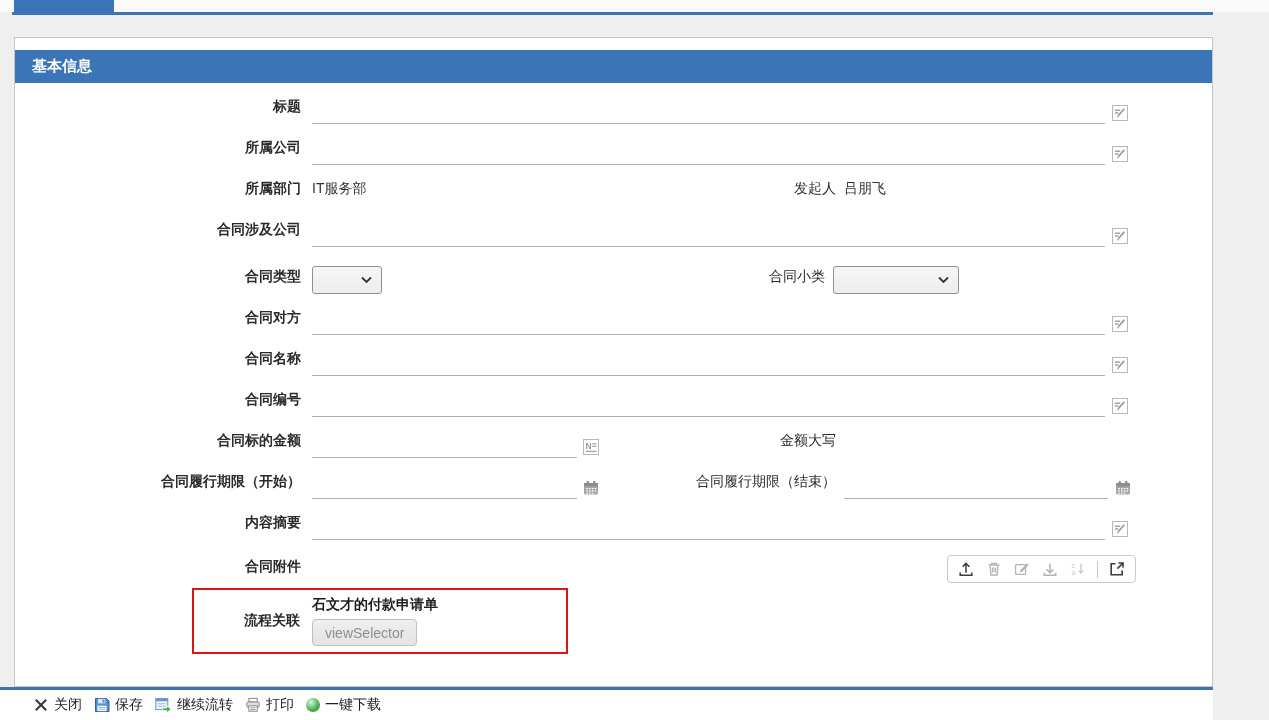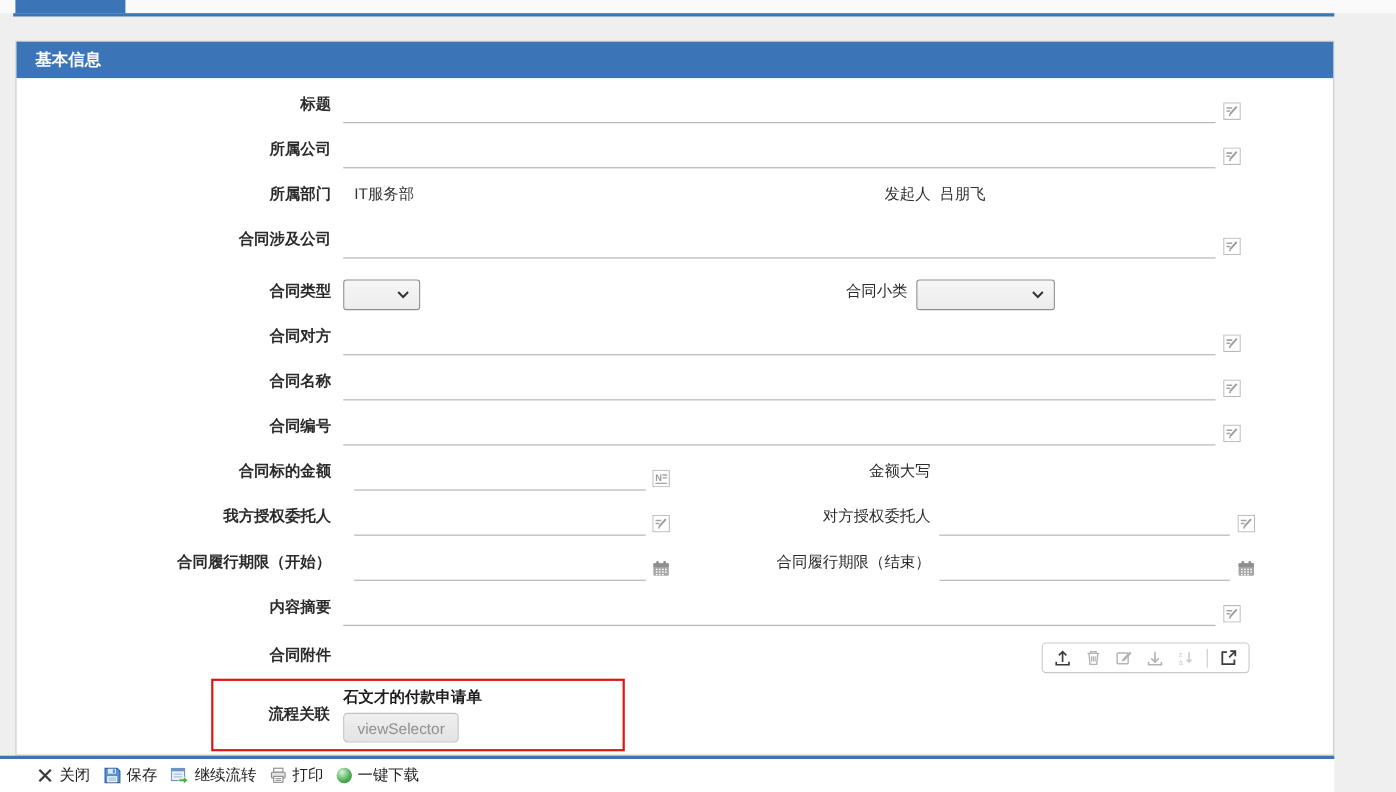--- a/index.html
+++ b/index.html
@@ -16,21 +16,21 @@
   .topline  { position:absolute; top:12px; left:12px; width:1201px; height:3px; background:#3b74b7; }
 
   
   .panel {
     position:absolute; top:37px; left:14px; width:1199px; height:650px;
     background:#fff; border:1px solid #c6c6c6;
   }
   .phead {
     height:33px; background:#3b74b7; color:#fff;
     display:flex; align-items:center; padding-left:17px;
-    font-size:15px; font-weight:bold;
+    font-size:15px; font-weight:bold;margin-top:12px;
   }
 
   
   .row { display:flex; align-items:flex-end; }
   .h41 { height:41px; }
   .h47 { height:47px; }
   .h44 { height:44px;gap:8px; }
   .lbl {
     flex:none; width:286px; text-align:right; white-space:nowrap;
     font-size:14px; font-weight:bold; color:#2b2b2b; padding-bottom:8px;
@@ -44,21 +44,21 @@
   .ml8  { margin-left:8px; }
 
   input.line {
     border:none; border-bottom:1px solid #b0b0b0; height:22px; outline:none;
     background:transparent; font-size:14px; padding:0 2px; border-radius:0;
   }
   .line.full  { width:793px; }
   .line.half  { width:265px; }
   .line.halfr { width:264px; }
 
-  .leftslot { flex:none; width:287px; display:flex; align-items:flex-end; margin-left:21px; }
+  .leftslot { flex:none; width:287px; display:flex; align-items:flex-end; margin-left:11px; }
   .rslot    { display:flex; align-items:flex-end; margin-left:8px; }
 
   .ficon { flex:none; width:16px; height:16px; margin:0 0 3px 7px; cursor:pointer; }
   .leftslot .ficon { margin-left:6px; }
 
   
   .selectbox {
     height:28px; border:1px solid #8f8f8f; border-radius:3px;
     background:linear-gradient(#f6f6f6,#ededee);
     display:flex; align-items:center; justify-content:flex-end;
@@ -276,36 +276,20 @@
     <div class="lbl">合同标的金额</div>
     <div class="leftslot">
       <input class="line half" style="">
       <svg class="ficon" viewBox="0 0 16 16">
           <use href="#i-number"></use>
         </svg>
     </div>
     <div class="lblr">金额大写</div>
   </div>
 
-  <div class="row h41">
-    <div class="lbl">我方授权委托人</div>
-    <div class="leftslot">
-      <input class="line half" style="">
-      <svg class="ficon" viewBox="0 0 16 16">
-          <use href="#i-edit"></use>
-        </svg>
-    </div>
-    <div class="lblr">对方授权委托人</div>
-    <div class="rslot">
-      <input class="line halfr" style="">
-      <svg class="ficon" viewBox="0 0 16 16">
-          <use href="#i-edit"></use>
-        </svg>
-    </div>
-  </div>
 
   <div class="row h41">
     <div class="lbl">合同履行期限（开始）</div>
     <div class="leftslot">
       <input class="line half" style="">
       <svg class="ficon" viewBox="0 0 16 16">
           <use href="#i-calendar"></use>
         </svg>
     </div>
     <div class="lblr">合同履行期限（结束）</div>

